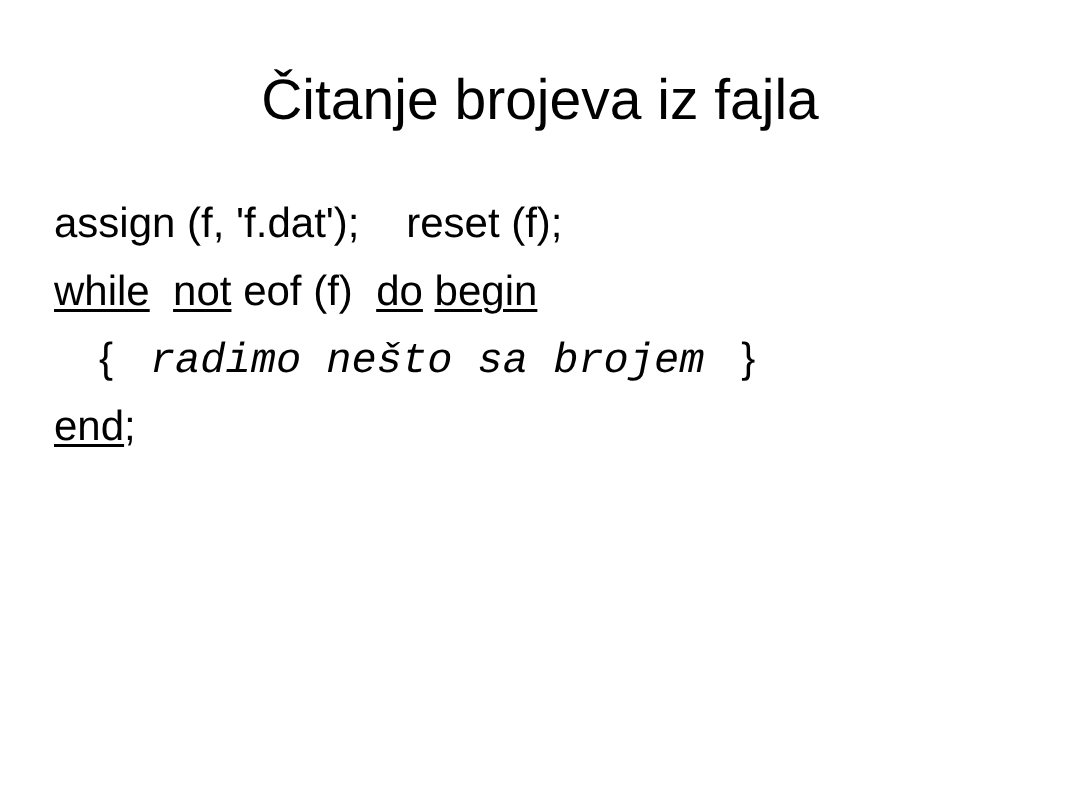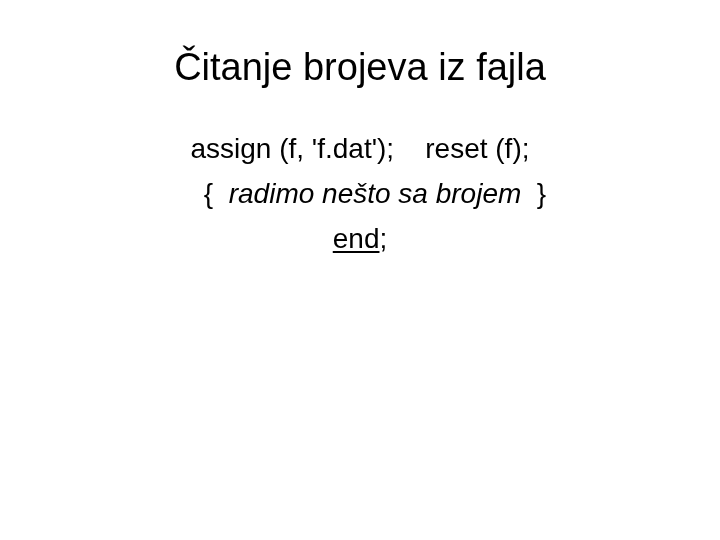--- a/index.html
+++ b/index.html
@@ -40,21 +40,20 @@
     letter-spacing: 0px;
     white-space: nowrap;
   }
 
   
   .code-block {
     position: absolute;
     left: 36px;
     top: 126px;
     width: 648px;
-    text-align: center;
   }
   .code-line {
     font-family: "Liberation Sans", sans-serif;
     font-size: 28px;
     font-weight: 400;
     line-height: 45px;
     height: 45px;
     color: #000000;
     white-space: pre;
     letter-spacing: 0px;
@@ -63,39 +62,41 @@
     padding-left: 30px;
   }
 
   .kw {
     text-decoration: underline;
     text-decoration-thickness: 2px;
     text-underline-offset: 3px;
   }
   .comment-text {
     font-style: italic;
+    font-family: Liberation Mono, monospace;
   }
   .brace {
     font-style: normal;
   }
 </style>
 </head>
 <body>
 
 <div class="slide">
 
   <div class="title-block">
     <div class="slide-title">Čitanje brojeva iz fajla</div>
   </div>
 
   <div class="code-block">
 
     <div class="code-line"><span>assign (f, 'f.dat');</span><span>    </span><span>reset (f);</span></div>
 
 
+    <div class="code-line"><span class="kw">while</span><span>  </span><span class="kw">not</span><span> eof (f)  </span><span class="kw">do</span><span> </span><span class="kw">begin</span></div>
 
 
 
     <div class="code-line indent"><span class="brace">{ </span><span class="comment-text"> radimo nešto sa brojem </span><span class="brace"> }</span></div>
 
     <div class="code-line"><span class="kw">end</span><span>;</span></div>
 
 
   </div>
 

